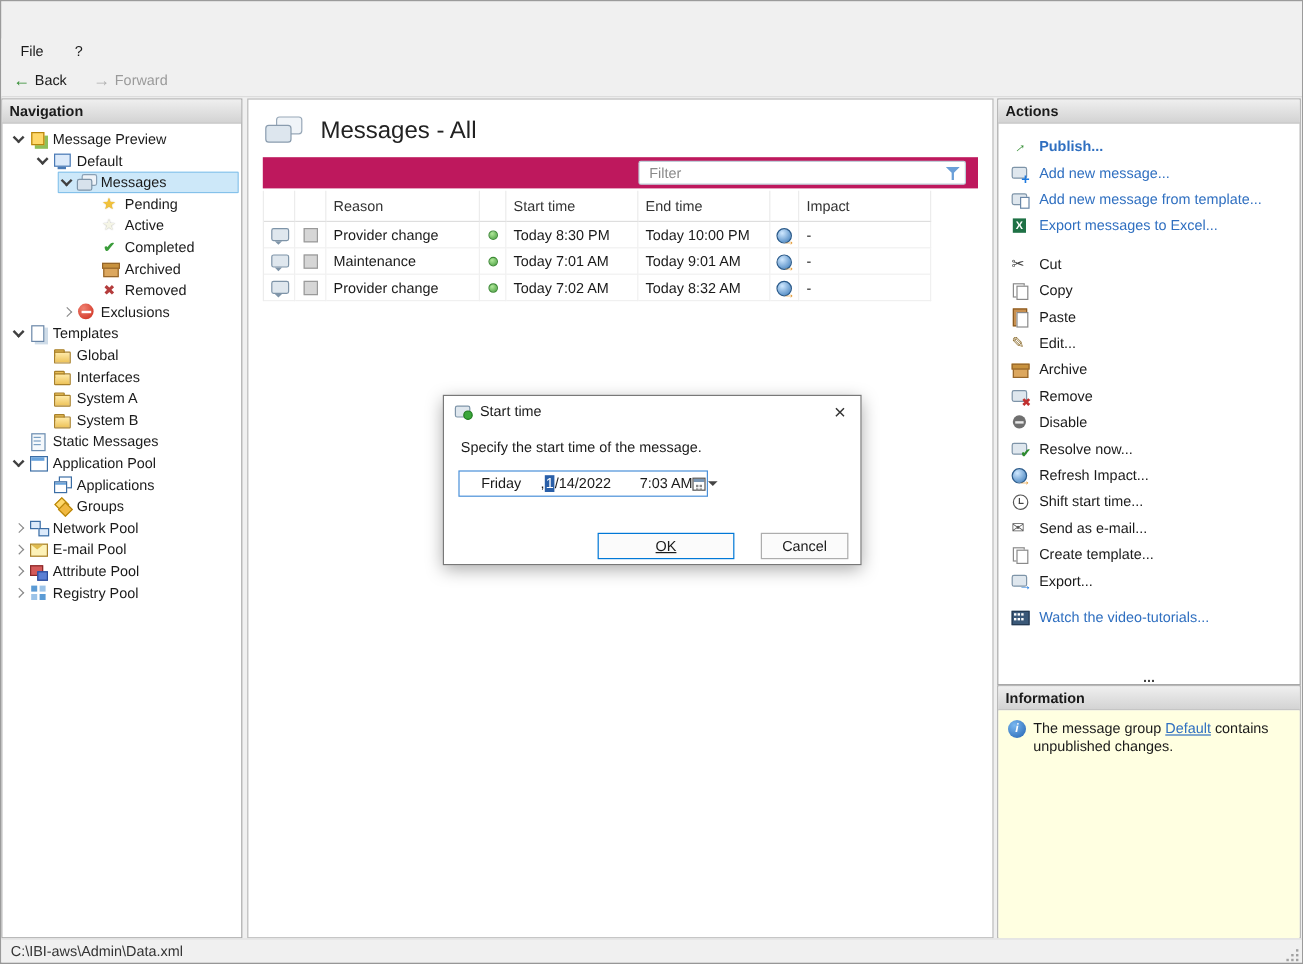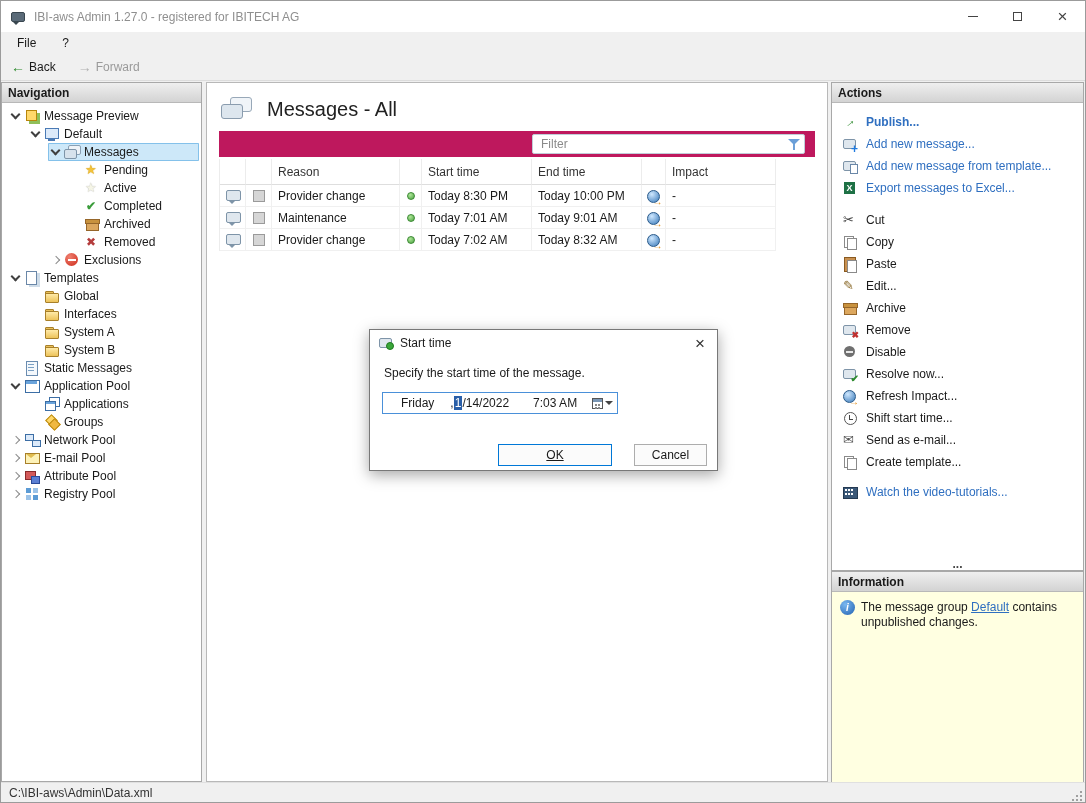--- a/index.html
+++ b/index.html
@@ -145,21 +145,21 @@
   
   .dialog{position:absolute;left:368px;top:328px;width:349px;height:142px;background:#fff;border:1px solid #787878;box-shadow:0 4px 14px rgba(0,0,0,.35);z-index:50;}
   .dtitle{height:26px;display:flex;align-items:center;}
   .dlg-icon{position:relative;width:16px;height:16px;margin-left:8px;flex:none;}
   .dlg-icon::before{content:"";position:absolute;left:1px;top:3px;width:11px;height:8px;background:#dfe7ee;border:1px solid #7e94a8;border-radius:2px;}
   .dlg-icon::after{content:"";position:absolute;right:0;bottom:1px;width:6px;height:6px;border-radius:50%;background:#3aa63a;border:1px solid #1e7a1e;}
   .dtitle .dttl{margin-left:6px;}
   .dclose{margin-left:auto;width:34px;height:26px;display:flex;align-items:center;justify-content:center;}
   .dclose::before{content:"×";font-size:17px;color:#333;line-height:1;}
   .dmsg{position:absolute;left:14px;top:36px;}
-  .picker{position:absolute;left:12px;top:62px;width:236px;height:22px;border:1px solid #4a90d9;display:flex;align-items:center;padding:0 4px 0 18px;background:#fff;}
+  .picker{position:absolute;left:12px;top:62px;width:208px;height:22px;border:1px solid #4a90d9;display:flex;align-items:center;padding:0 4px 0 18px;background:#fff;}
   .seg{white-space:pre;}
   .seg-day{margin-right:16px;}
   .seg-sel{background:#2a5fa8;color:#fff;padding:0 1px;}
   .seg-time{margin-left:24px;}
   .calbtn{margin-left:auto;display:flex;align-items:center;gap:2px;}
   .calgrid{position:relative;width:11px;height:11px;border:1px solid #555;background:linear-gradient(#7a96b4 0 3px,#fff 3px);}
   .calgrid::after{content:"";position:absolute;left:2px;top:5px;width:2px;height:2px;background:#888;box-shadow:3px 0 0 #888,0 3px 0 #888,3px 3px 0 #888;}
   .caret{width:0;height:0;border:4px solid transparent;border-top-color:#444;margin-top:4px;}
   .dbtn{position:absolute;top:114px;height:22px;background:#fbfbfb;border:1px solid #adadad;text-align:center;line-height:20px;}
   .dbtn.ok{left:128px;width:114px;border-color:#0078d7;text-decoration:underline;}
@@ -168,35 +168,20 @@
   
   .statusbar{position:absolute;left:0;top:781px;width:100%;height:22px;background:#f0f0f0;border-top:1px solid #e0e0e0;line-height:21px;padding-left:8px;color:#333;}
   .grip{position:absolute;right:2px;bottom:2px;width:14px;height:14px;}
   .grip::before{content:"";position:absolute;right:1px;bottom:1px;width:2px;height:2px;background:#a0a0a0;box-shadow:-4px 0 0 #a0a0a0,-8px 0 0 #a0a0a0,0 -4px 0 #a0a0a0,-4px -4px 0 #a0a0a0,0 -8px 0 #a0a0a0;}
 </style>
 </head>
 <body>
 
 <div class="screen">
 
-  <div class="titlebar">
-    <span class="app-icon"></span>
-    <span class="ttl">IBI-aws Admin 1.27.0 - registered for IBITECH AG</span>
-    <div class="winbtns">
-      <div class="winbtn">
-          <span class="glyph-min"></span>
-        </div>
-      <div class="winbtn">
-          <span class="glyph-max"></span>
-        </div>
-      <div class="winbtn">
-          <span class="glyph-close"></span>
-        </div>
-    </div>
-  </div>
 
   <div class="menubar">
     <span class="menuitem">File</span>
     <span class="menuitem">?</span>
   </div>
 
   <div class="toolbar">
     <div class="tbtn">
       <span class="arr-back"></span>
       <span class="lbl">Back</span>
@@ -458,20 +443,24 @@
           <span class="ti ai-clock"></span>
           <span class="albl">Shift start time...</span>
         </div>
       <div class="arow">
           <span class="ti ai-mailmsg"></span>
           <span class="albl">Send as e-mail...</span>
         </div>
       <div class="arow">
           <span class="ti ai-copy"></span>
           <span class="albl">Create template...</span>
+        </div>
+      <div class="arow">
+          <span class="ti ai-bub ai-export"></span>
+          <span class="albl">Export...</span>
         </div>
     </div>
     <div class="videolink">
       <div class="arow link">
           <span class="ti ai-video"></span>
           <span class="albl">Watch the video-tutorials...</span>
         </div>
     </div>
     <div class="overflow">...</div>
   </div>

